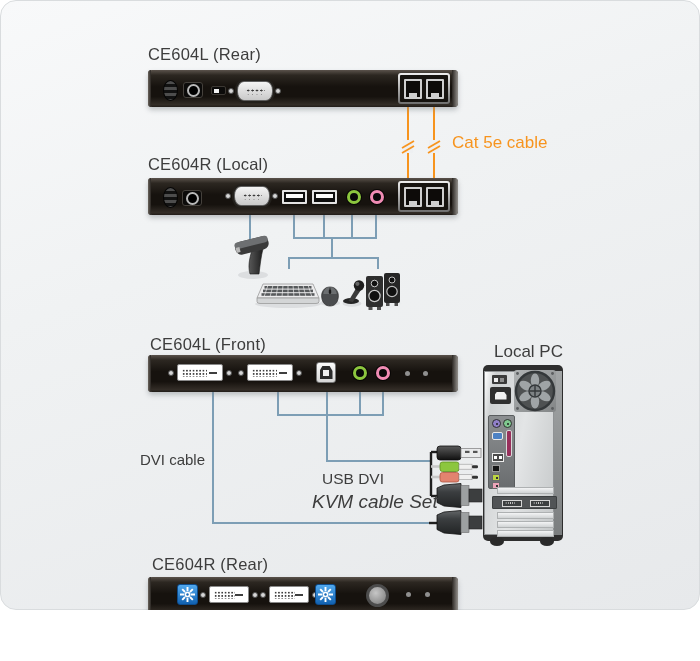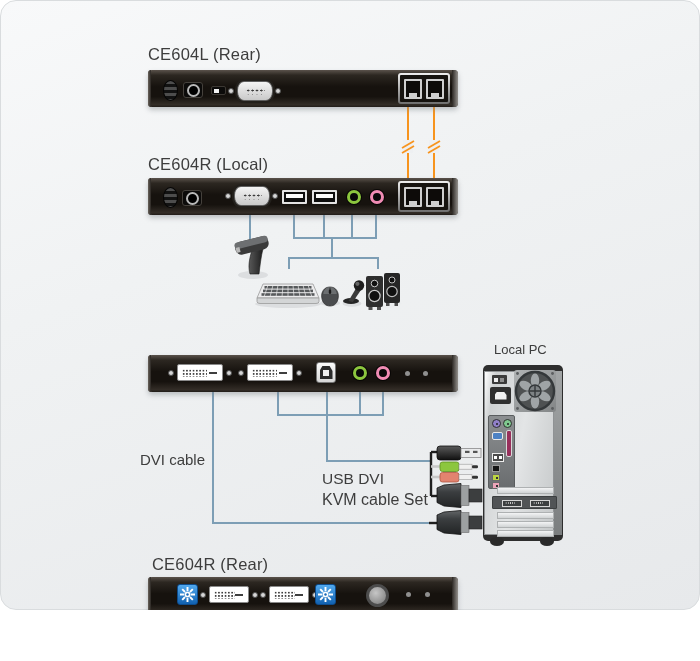--- a/index.html
+++ b/index.html
@@ -257,20 +257,21 @@
       <div class="db9" style="left:89px;top:11px;"></div>
       <div class="screw" style="left:127px;top:18px;"></div>
       <div class="rj45" style="left:250px;top:3px;">
         <div class="rj45-in">
           <div class="rj45-jack"></div>
           <div class="rj45-jack"></div>
         </div>
       </div>
     </div>
 
+    <div class="lbl lbl-orange" style="left:452px;top:133px;">Cat 5e cable</div>
 
     <div class="title" style="left:148px;top:155px;">CE604R (Local)</div>
 
     <div class="panel" style="top:178px;">
       <div class="vent" style="left:15px;top:9px;"></div>
       <div class="pwr" style="left:34px;top:12px;"></div>
       <div class="screw" style="left:77px;top:15px;"></div>
       <div class="db9" style="left:86px;top:8px;"></div>
       <div class="screw" style="left:124px;top:15px;"></div>
       <div class="usba" style="left:134px;top:12px;"></div>
@@ -278,20 +279,21 @@
       <div class="jack" style="left:199px;top:12px;"></div>
       <div class="jack pink" style="left:222px;top:12px;"></div>
       <div class="rj45" style="left:250px;top:3px;">
         <div class="rj45-in">
           <div class="rj45-jack"></div>
           <div class="rj45-jack"></div>
         </div>
       </div>
     </div>
 
+    <div class="title" style="left:150px;top:335px;">CE604L (Front)</div>
 
     <div class="panel" style="top:355px;">
       <div class="dvi-asm" style="left:20px;top:9px;">
         <div class="screw"></div>
         <div class="dvi-body"></div>
         <div class="screw"></div>
       </div>
       <div class="dvi-asm" style="left:90px;top:9px;">
         <div class="screw"></div>
         <div class="dvi-body"></div>
@@ -299,21 +301,21 @@
       </div>
       <div class="usbb" style="left:168px;top:7px;">
           <div class="usbb-in"></div>
         </div>
       <div class="jack" style="left:205px;top:11px;"></div>
       <div class="jack pink" style="left:228px;top:11px;"></div>
       <div class="led-dot" style="left:257px;top:16px;"></div>
       <div class="led-dot" style="left:275px;top:16px;"></div>
     </div>
 
-    <div class="lbl" style="left:494px;top:342px;font-size:13px;">Local PC</div>
+    <div class="lbl" style="left:494px;top:342px;font-size:17px;">Local PC</div>
     <div class="pc">
       <div class="pc-face"></div>
       <div class="pc-side"></div>
       <div class="pc-switch"></div>
       <div class="pc-inlet"></div>
       <div class="pc-fan">
         <svg width="42" height="42" viewBox="0 0 42 42">
           <circle cx="21" cy="21" r="19" fill="#4e5152"></circle>
           <g fill="#9fa4a6">
             <ellipse cx="21" cy="10.5" rx="4.2" ry="7.2"></ellipse>
@@ -351,21 +353,21 @@
       </div>
       <div class="pc-slot" style="top:147px;"></div>
       <div class="pc-slot" style="top:156px;"></div>
       <div class="pc-slot" style="top:165px;"></div>
       <div class="pc-foot" style="left:7px;"></div>
       <div class="pc-foot" style="left:57px;"></div>
     </div>
 
     <div class="lbl" style="left:140px;top:451px;">DVI cable</div>
     <div class="lbl" style="left:322px;top:470px;font-size:15.5px;">USB DVI</div>
-    <div class="lbl" style="left:322px;top:491px;font-size:16px;">KVM cable Set</div>
+    <div class="lbl" style="left:312px;top:491px;font-size:19px;font-style:italic;">KVM cable Set</div>
 
     <div class="title" style="left:152px;top:555px;">CE604R (Rear)</div>
 
     <div class="panel" style="top:577px;">
       <div class="vid-ind" style="left:29px;top:7px;">
         <svg width="19" height="19" viewBox="0 0 19 19">
           <g stroke="#ffffff" stroke-width="1.9">
             <path d="M9.5 2 V6 M9.5 13 V17 M2 9.5 H6 M13 9.5 H17 M4.2 4.2 L7 7 M12 12 L14.8 14.8 M14.8 4.2 L12 7 M7 12 L4.2 14.8"></path>
           </g>
           <circle cx="9.5" cy="9.5" r="3" fill="#fff"></circle>

